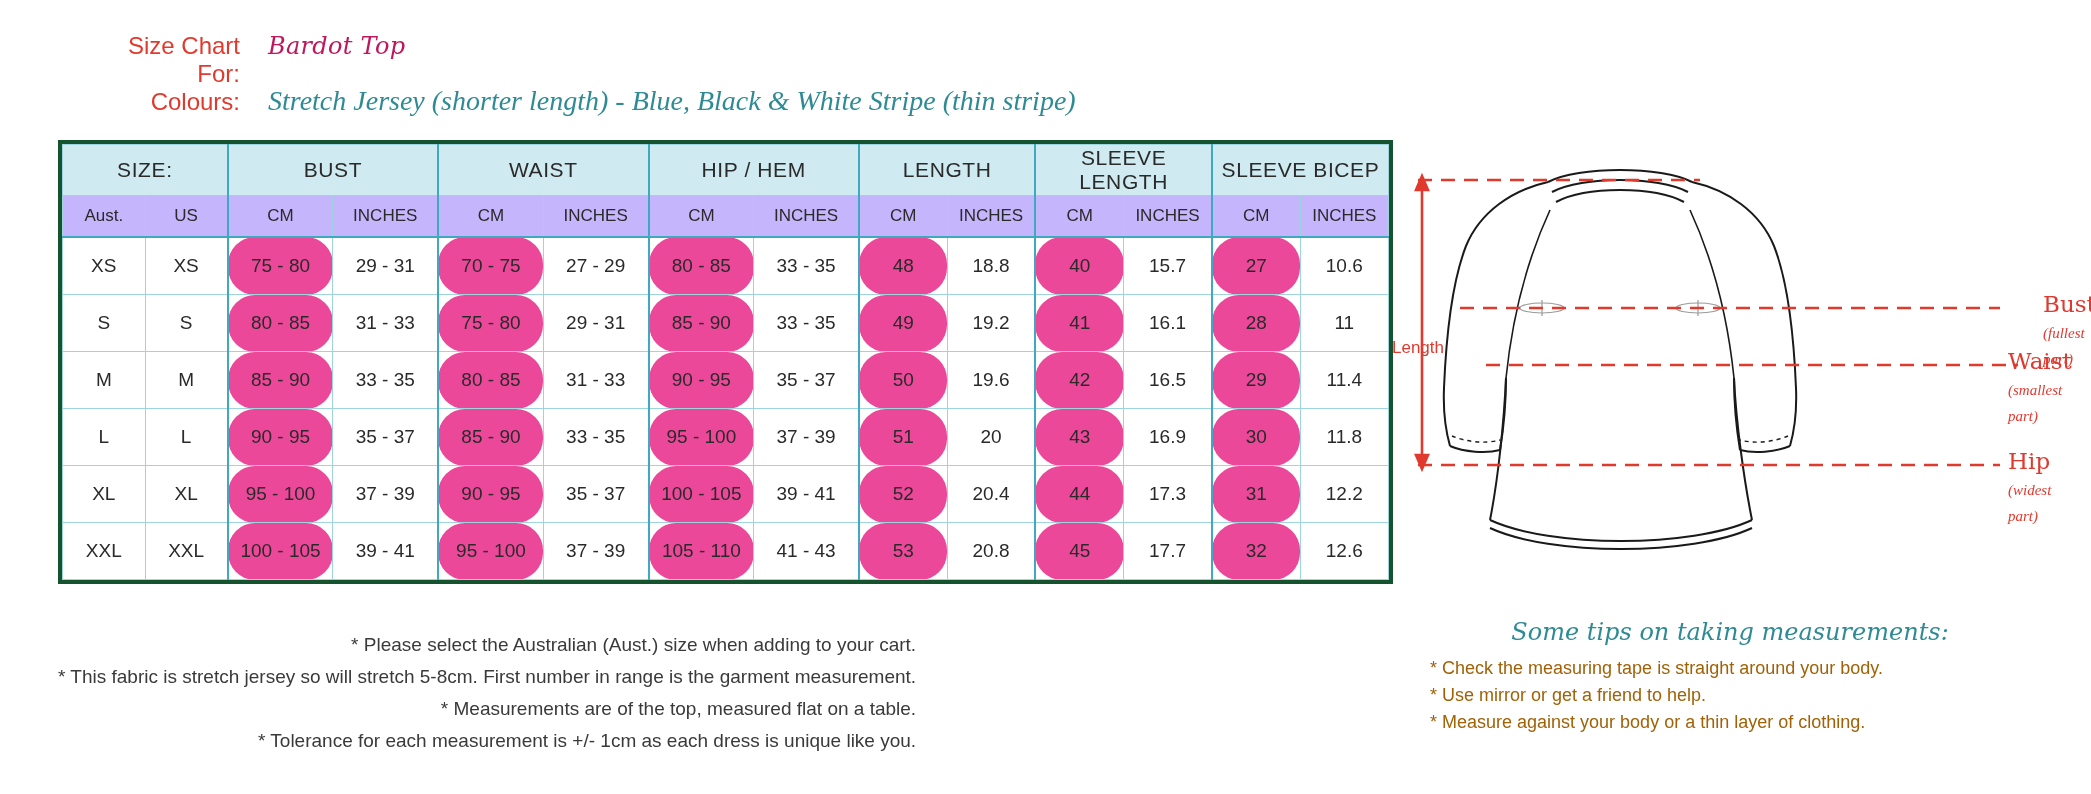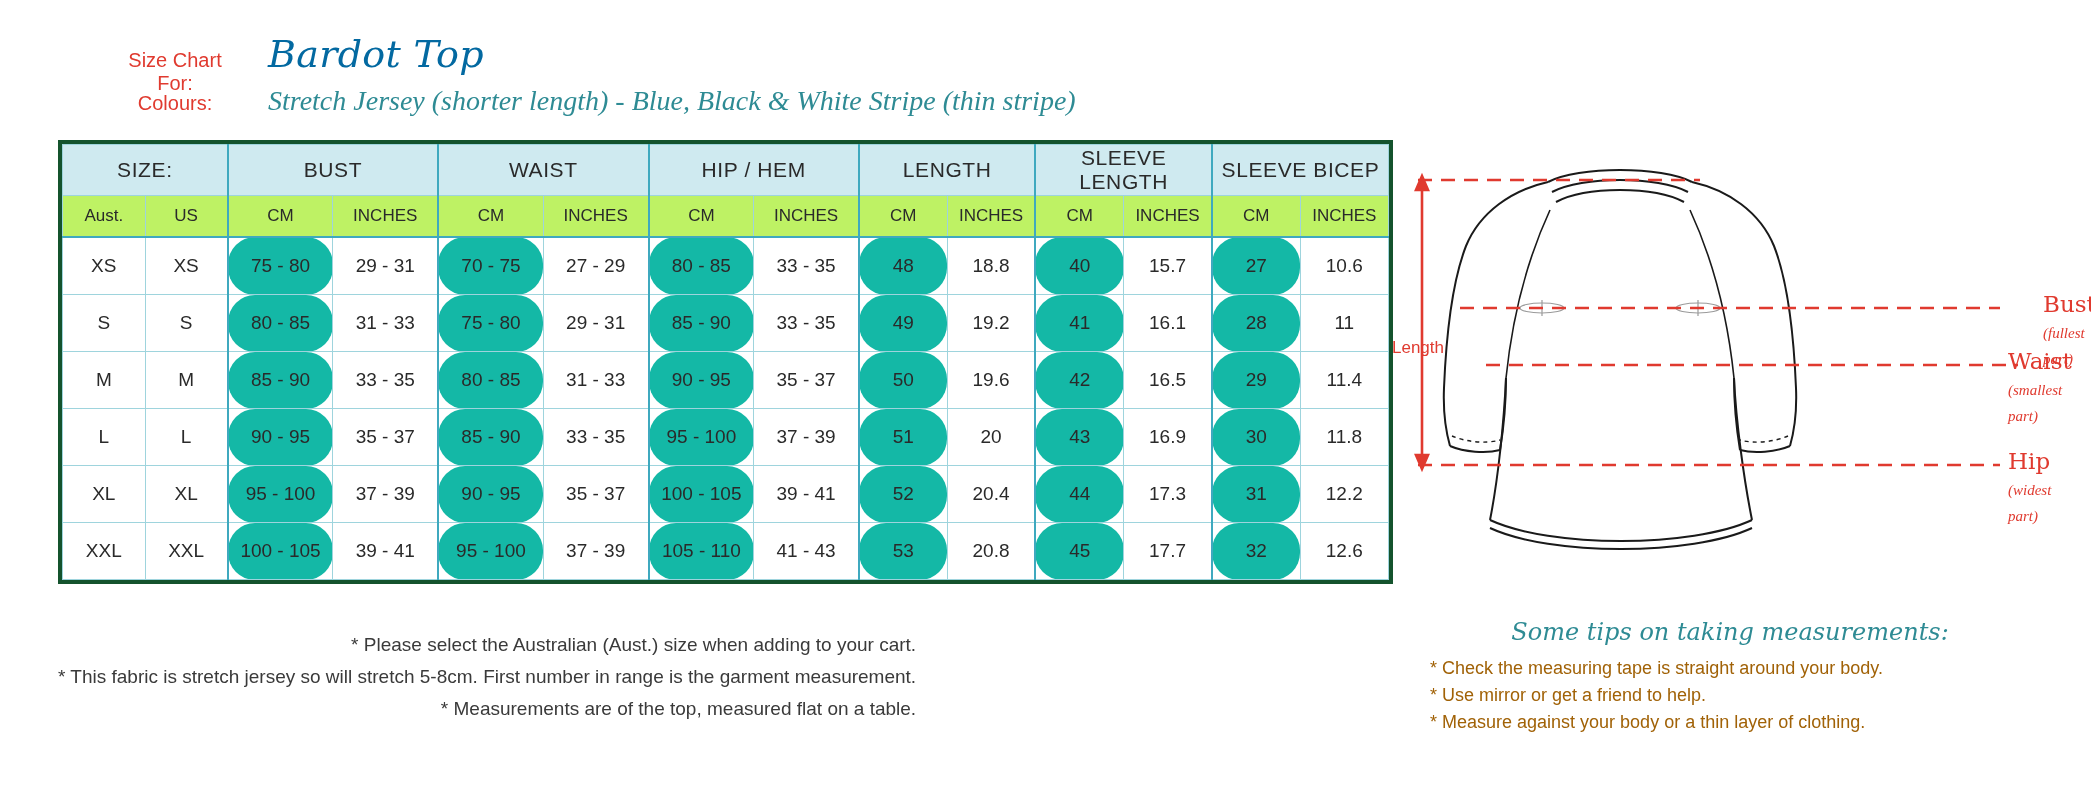--- a/index.html
+++ b/index.html
@@ -24,31 +24,31 @@
   }
   .hdr-row {
     display: flex;
     align-items: baseline;
   }
   .hdr-row-1 { position: absolute; left: 110px; top: 32px; }
   .hdr-row-2 { position: absolute; left: 110px; top: 85px; }
 
   .hdr-label {
     color: #e03a2f;
-    font-size: 20px;
+    font-size: 24px;
     font-family: "Liberation Sans", sans-serif;
-    text-align: center;
+    text-align: right;
     width: 130px;
     display: inline-block;
   }
   .hdr-title {
-    color: #0369a1;
+    color: #be185d;
     font-family: "DejaVu Serif", serif;
     font-style: italic;
-    font-size: 38px;
+    font-size: 24px;
     margin-left: 28px;
     letter-spacing: 0.3px;
   }
   .hdr-colours {
     color: #2e8b94;
     font-family: "Liberation Serif", serif;
     font-style: italic;
     font-size: 28px;
     margin-left: 28px;
   }
@@ -77,29 +77,29 @@
     padding: 0;
     height: 56px;
   }
   tr.grp-head td {
     background: #cfeaf0;
     font-size: 21px;
     letter-spacing: 0.6px;
     height: 50px;
   }
   tr.sub-head td {
-    background: #bef264;
+    background: #c4b5fd;
     font-size: 17px;
     height: 40px;
   }
   tr.data-row td {
     background: #ffffff;
   }
   tr.data-row td.tint {
-    background: #14b8a6;
+    background: #ec4899;
     border-radius: 27px;
   }
   td.sep-left {
     border-left: 2px solid #3fa9bf;
   }
   tr.grp-head td.sep-left,
   tr.sub-head td.sep-left,
   tr.data-row td.sep-left {
     border-left: 2px solid #3fa9bf;
   }
@@ -320,20 +320,21 @@
           <td>12.6</td>
         </tr>
       </tbody>
   </table>
 </div>
 
 <div class="notes">
   <div>* Please select the Australian (Aust.) size when adding to your cart.</div>
   <div>* This fabric is stretch jersey so will stretch 5-8cm. First number in range is the garment measurement.</div>
   <div>* Measurements are of the top, measured flat on a table.</div>
+  <div>* Tolerance for each measurement is +/- 1cm as each dress is unique like you.</div>
 </div>
 
 <div class="tips-title">Some tips on taking measurements:</div>
 <div class="tips">
   <div>* Check the measuring tape is straight around your body.</div>
   <div>* Use mirror or get a friend to help.</div>
   <div>* Measure against your body or a thin layer of clothing.</div>
 </div>
 
 <div class="diagram">

